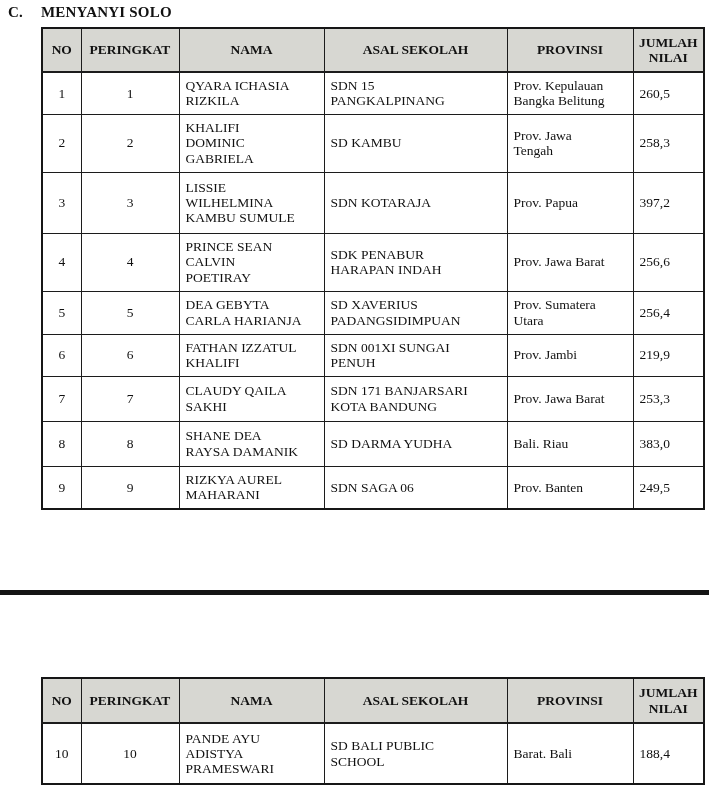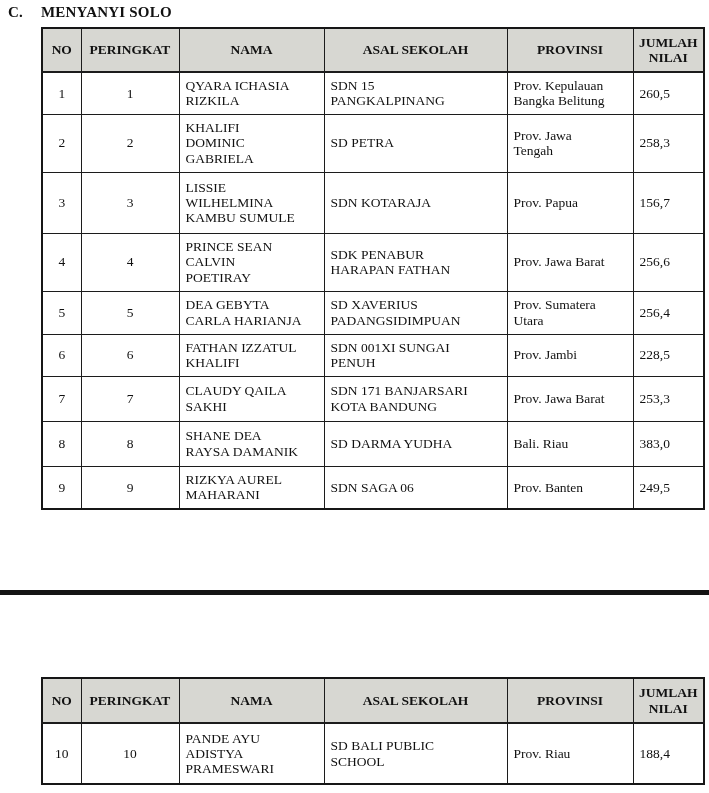--- a/index.html
+++ b/index.html
@@ -112,43 +112,43 @@
     <td class="pre">Prov. Kepulauan
 Bangka Belitung</td>
     <td class="score">260,5</td>
   </tr>
   <tr style="height:58px">
     <td class="center">2</td>
     <td class="center">2</td>
     <td class="pre">KHALIFI
 DOMINIC
 GABRIELA</td>
-    <td class="pre">SD PETRA</td>
+    <td class="pre">SD KAMBU</td>
     <td class="pre">Prov. Jawa
 Tengah</td>
     <td class="score">258,3</td>
   </tr>
   <tr style="height:61px">
     <td class="center">3</td>
     <td class="center">3</td>
     <td class="pre">LISSIE
 WILHELMINA
 KAMBU SUMULE</td>
     <td class="pre">SDN KOTARAJA</td>
     <td class="pre">Prov. Papua</td>
-    <td class="score">156,7</td>
+    <td class="score">397,2</td>
   </tr>
   <tr style="height:58px">
     <td class="center">4</td>
     <td class="center">4</td>
     <td class="pre">PRINCE SEAN
 CALVIN
 POETIRAY</td>
     <td class="pre">SDK PENABUR
-HARAPAN FATHAN</td>
+HARAPAN INDAH</td>
     <td class="pre">Prov. Jawa Barat</td>
     <td class="score">256,6</td>
   </tr>
   <tr style="height:43px">
     <td class="center">5</td>
     <td class="center">5</td>
     <td class="pre">DEA GEBYTA
 CARLA HARIANJA</td>
     <td class="pre">SD XAVERIUS
 PADANGSIDIMPUAN</td>
@@ -157,21 +157,21 @@
     <td class="score">256,4</td>
   </tr>
   <tr style="height:42px">
     <td class="center">6</td>
     <td class="center">6</td>
     <td class="pre">FATHAN IZZATUL
 KHALIFI</td>
     <td class="pre">SDN 001XI SUNGAI
 PENUH</td>
     <td class="pre">Prov. Jambi</td>
-    <td class="score">228,5</td>
+    <td class="score">219,9</td>
   </tr>
   <tr style="height:45px">
     <td class="center">7</td>
     <td class="center">7</td>
     <td class="pre">CLAUDY QAILA
 SAKHI</td>
     <td class="pre">SDN 171 BANJARSARI
 KOTA BANDUNG</td>
     <td class="pre">Prov. Jawa Barat</td>
     <td class="score">253,3</td>
@@ -219,17 +219,17 @@
 NILAI</th>
   </tr>
   <tr style="height:61px">
     <td class="center">10</td>
     <td class="center">10</td>
     <td class="pre">PANDE AYU
 ADISTYA
 PRAMESWARI</td>
     <td class="pre">SD BALI PUBLIC
 SCHOOL</td>
-    <td class="pre">Prov. Riau</td>
+    <td class="pre">Barat. Bali</td>
     <td class="score">188,4</td>
   </tr>
 </tbody>
   </table>
 
 </body></html>

